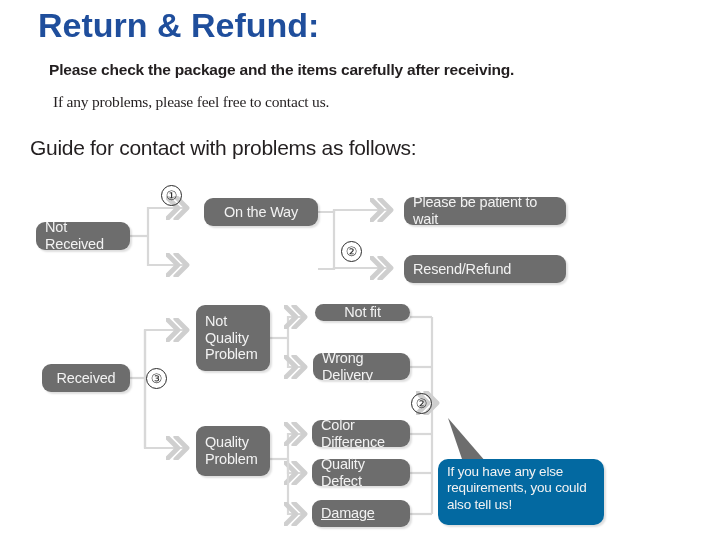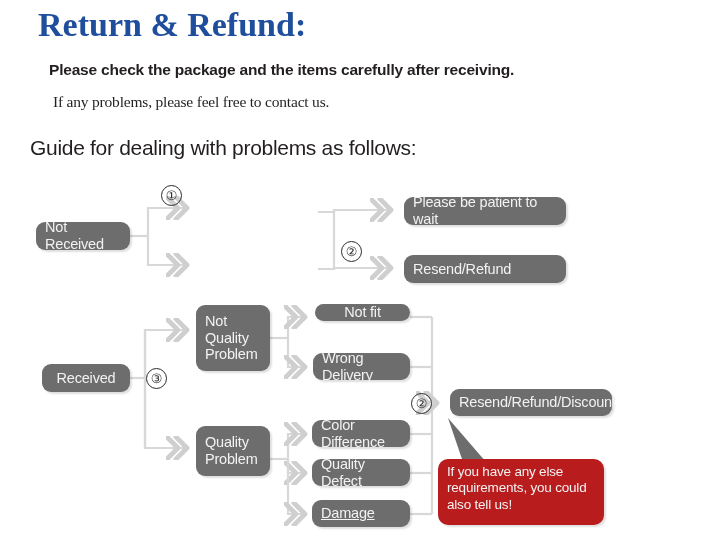--- a/index.html
+++ b/index.html
@@ -7,21 +7,21 @@
     width:716px;height:536px;
     background:#ffffff;
     font-family:"Liberation Sans", sans-serif;
     overflow:hidden;
     position:relative;
   }
 
   
   #page-title{
     position:absolute;left:38px;top:6px;
-    font-family:Liberation Serif, serif;
+    font-family:Liberation Sans, sans-serif;
     font-weight:bold;
     font-size:34px;
     color:#1f4e9c;
     letter-spacing:0px;
     white-space:nowrap;
   }
   .lede{
     position:absolute;
     font-size:15.5px;
     color:#231f20;
@@ -78,21 +78,21 @@
     display:flex;align-items:center;justify-content:center;
     background:transparent;
     line-height:1;
   }
 
   
   #callout{
     position:absolute;
     left:438px;top:459px;
     width:166px;height:66px;
-    background:#b91c1c;
+    background:#0369a1;
     color:#f2f2f2;
     border-radius:10px;
     box-sizing:border-box;
     padding:5px 9px;
     font-size:13.5px;
     line-height:1.22;
     letter-spacing:-0.2px;
     box-shadow:2px 2px 2px rgba(0,0,0,0.13);
     white-space:pre-line;
   }
@@ -102,21 +102,21 @@
     width:46px;height:48px;
     pointer-events:none;
   }
 </style>
 </head>
 <body>
 
 <div id="page-title">Return &amp; Refund:</div>
 <div class="lede" id="lede-1">Please check the package and the items carefully after receiving.</div>
 <div class="lede" id="lede-2">If any problems, please feel free to contact us.</div>
-<div id="guide-line">Guide for dealing with problems as follows:</div>
+<div id="guide-line">Guide for contact with problems as follows:</div>
 
 <div id="flow">
 
   <svg id="wires" viewBox="0 0 716 536" xmlns="http://www.w3.org/2000/svg">
     <defs>
 
       <marker id="ah" viewBox="0 0 12 12" refX="11" refY="6" markerWidth="11" markerHeight="11" orient="auto">
         <path d="M0.5,0.5 L6,6 L0.5,11.5" fill="none" stroke="#cfcfcf" stroke-width="2.4" stroke-linecap="round" stroke-linejoin="round"></path>
         <path d="M5,0.5 L10.5,6 L5,11.5" fill="none" stroke="#cfcfcf" stroke-width="2.4" stroke-linecap="round" stroke-linejoin="round"></path>
       </marker>
@@ -152,20 +152,21 @@
       <path d="M410,434 L432,434"></path>
       <path d="M410,473 L432,473"></path>
       <path d="M410,514 L432,514"></path>
       <path d="M432,317 L432,514"></path>
       <path d="M432,403 L438,403" marker-end="url(#ah)"></path>
     </g>
   </svg>
 
   <div class="node" style="left:36px;top:222px;width:94px;height:28px;">Not Received</div>
 
+  <div class="node center" style="left:204px;top:198px;width:114px;height:28px;">On the Way</div>
 
 
   <div class="node" style="left:404px;top:197px;width:162px;height:28px;">Please be patient to wait</div>
 
   <div class="node" style="left:404px;top:255px;width:162px;height:28px;">Resend/Refund</div>
 
   <div class="node center" style="left:42px;top:364px;width:88px;height:28px;">Received</div>
 
   <div class="node multiline" style="left:196px;top:305px;width:74px;height:66px;">Not
 Quality
@@ -177,21 +178,20 @@
   <div class="node center" style="left:315px;top:304px;width:95px;height:17px;">Not fit</div>
 
   <div class="node" style="left:313px;top:353px;width:97px;height:27px;">Wrong Delivery</div>
 
   <div class="node" style="left:312px;top:420px;width:98px;height:27px;">Color Difference</div>
 
   <div class="node" style="left:312px;top:459px;width:98px;height:27px;">Quality Defect</div>
 
   <div class="node" style="left:312px;top:500px;width:98px;height:27px;text-decoration:underline;">Damage</div>
 
-  <div class="node" style="left:450px;top:389px;width:162px;height:27px;">Resend/Refund/Discount</div>
 
   <div class="marker" style="left:161px;top:185px;">①</div>
 
   <div class="marker" style="left:341px;top:241px;">②</div>
 
   <div class="marker" style="left:146px;top:368px;">③</div>
 
   <div class="marker" style="left:411px;top:393px;">②</div>
 
   <svg id="callout-tail" viewBox="0 0 46 48" xmlns="http://www.w3.org/2000/svg">

